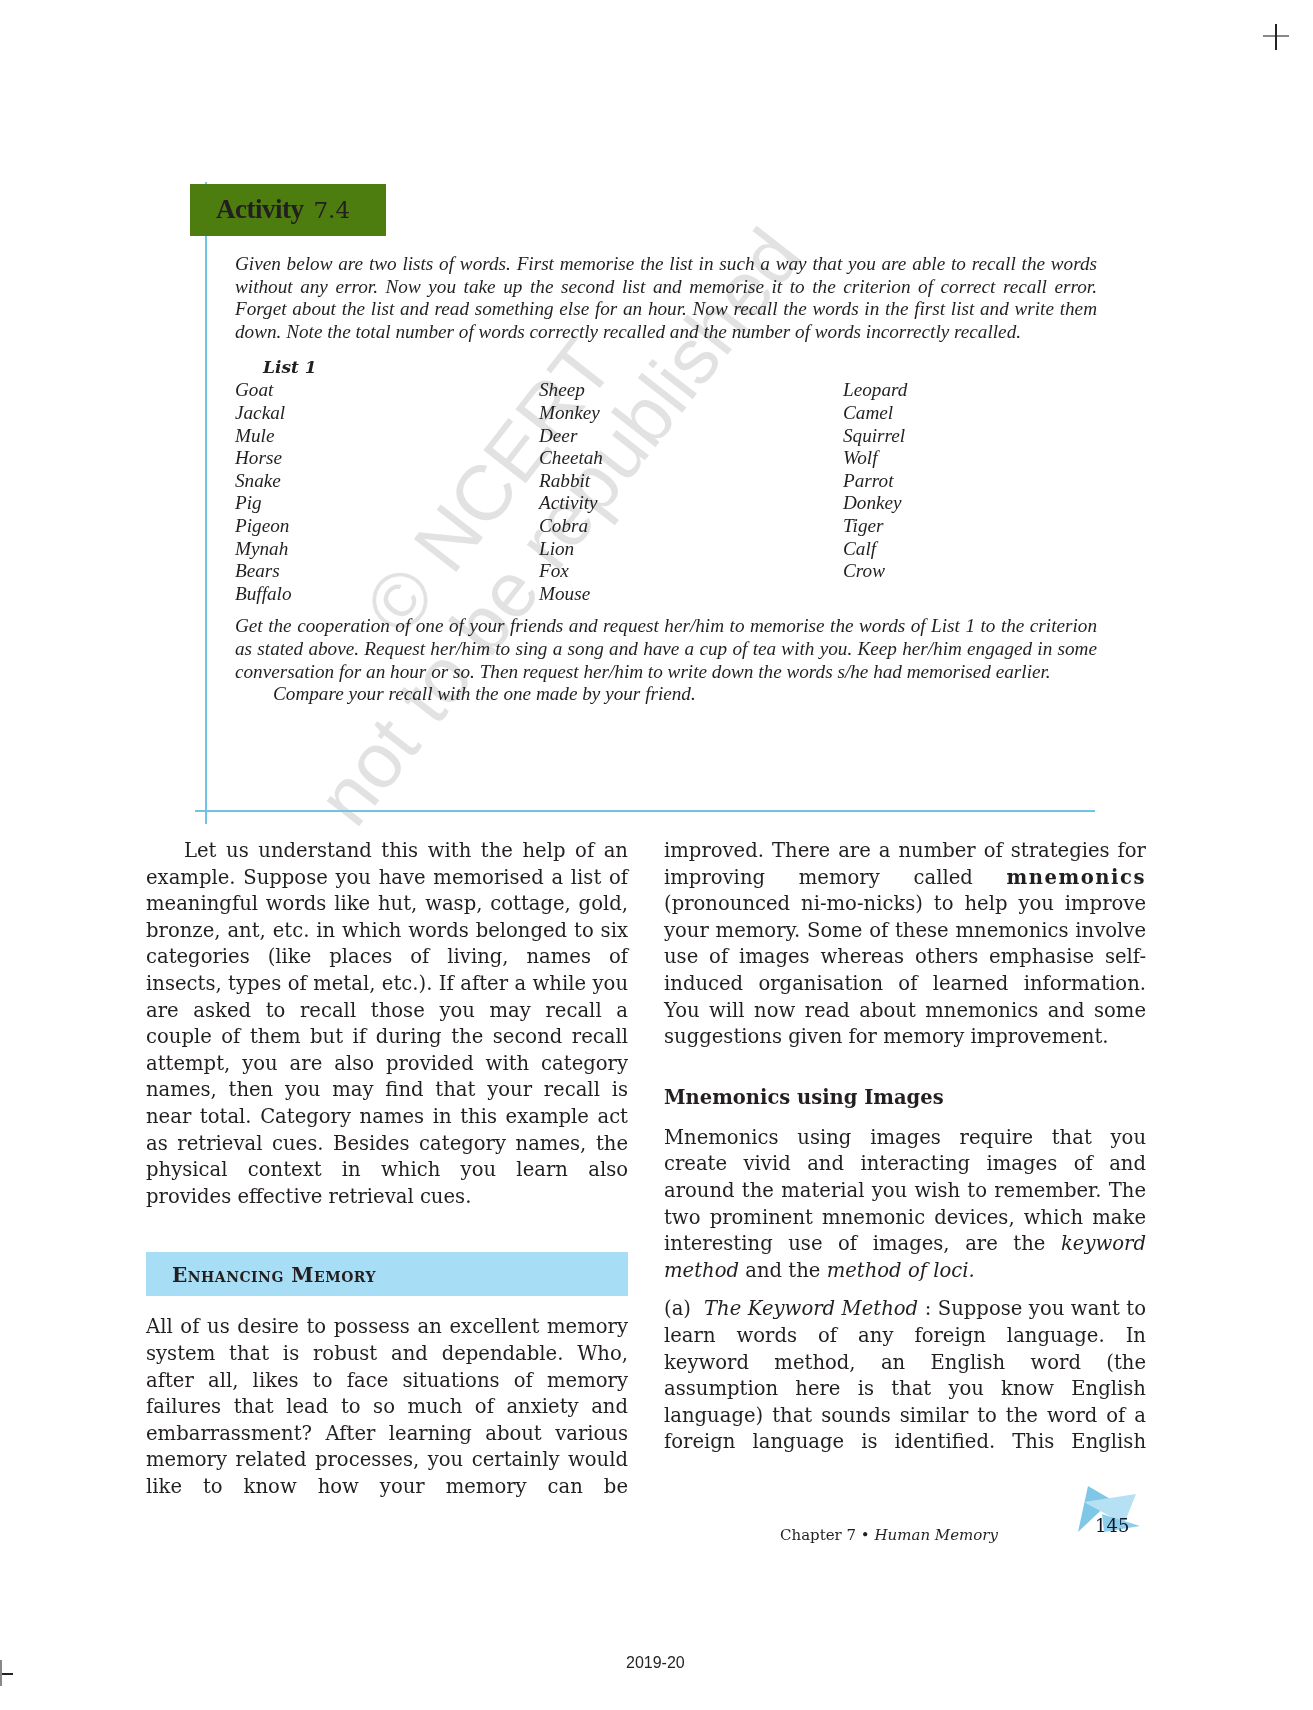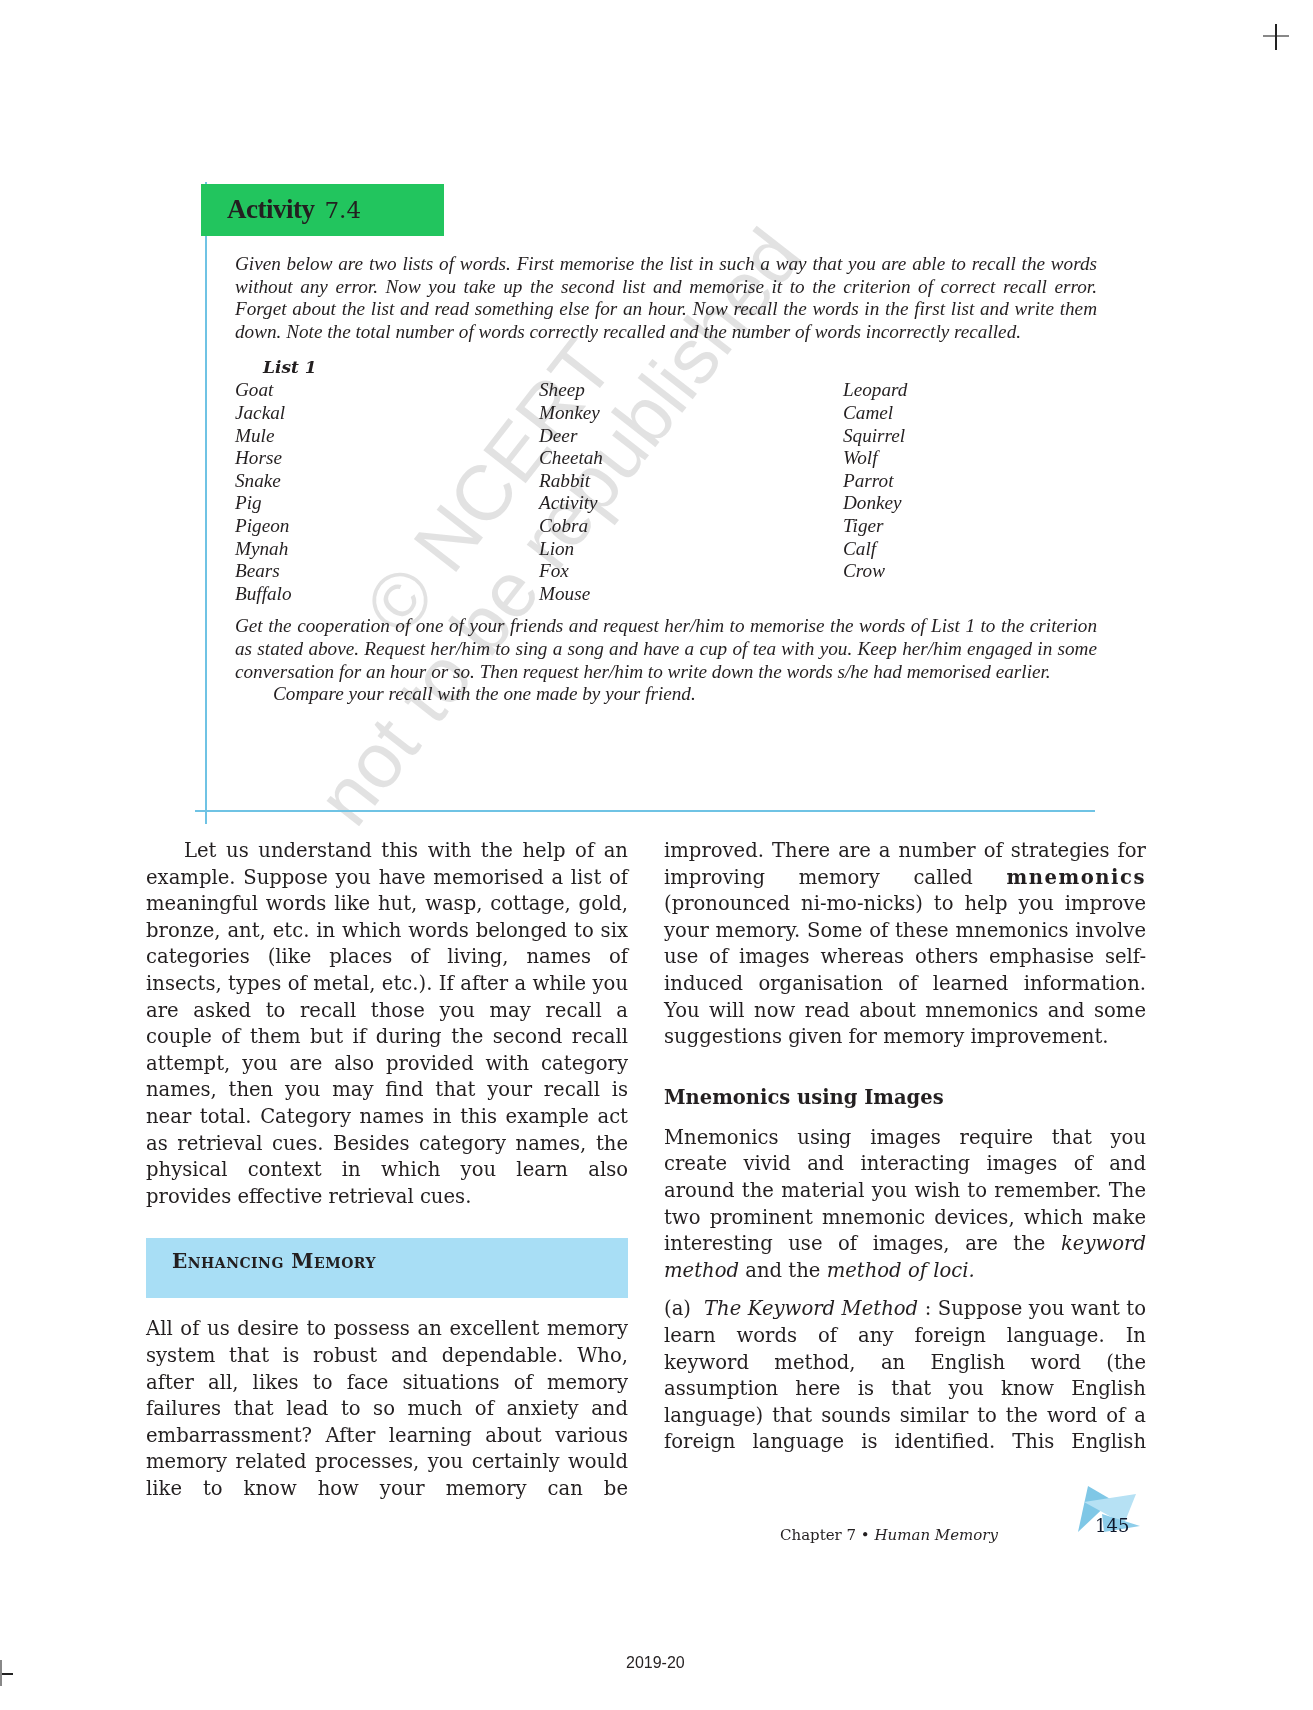--- a/index.html
+++ b/index.html
@@ -4,21 +4,21 @@
 <style>
   html, body { margin: 0; padding: 0; background: #ffffff; }
   body { width: 1313px; height: 1710px; position: relative; overflow: hidden;
          font-family: "DejaVu Serif", "Liberation Serif", serif; color: #231f20; }
 
   .crop-mark { position: absolute; background: #555; }
 
   
   .activity-rule-left { position: absolute; left: 205px; top: 182px; width: 2px; height: 642px; background: #6fc3e4; }
   .activity-rule-bottom { position: absolute; left: 195px; top: 810px; width: 900px; height: 2px; background: #6fc3e4; }
-  .activity-header { position: absolute; left: 201px; top: 184px; width: 196px; height: 52px; background: #22c55e; padding-left: 47px; }
+  .activity-header { position: absolute; left: 190px; top: 184px; width: 196px; height: 52px; background: #4d7c0f; }
   .activity-title { position: absolute; left: 26px; top: 10px; font-family: "DejaVu Serif", serif; font-size: 25px; color: #231f20; white-space: nowrap; }
   .activity-title .act-word { font-family: "Liberation Serif", serif; font-weight: bold; font-size: 27px; letter-spacing: -0.5px; }
   .activity-title .act-num { font-family: "DejaVu Serif", serif; font-size: 23px; margin-left: 10px; }
 
   .activity-body { position: absolute; left: 235px; top: 253px; width: 862px;
                    font-family: "Liberation Serif", serif; font-style: italic; font-size: 19.2px; line-height: 22.6px; color: #231f20; }
   .activity-body p { margin: 0; text-align: justify; font-style: italic; }
   .list-title { font-family: "DejaVu Serif", serif; font-style: italic; font-weight: bold; font-size: 17px; margin-top: 13px; line-height: 23px; margin-left: 28px; }
   .word-grid { display: grid; grid-template-columns: 304px 304px 200px; }
   .word-grid span { line-height: 22.6px; }
@@ -26,21 +26,21 @@
   .indent { text-indent: 38px; }
 
   
   .col { position: absolute; top: 838px; width: 482px; font-family: "DejaVu Serif", serif; font-size: 19.6px; line-height: 26.6px; color: #231f20; }
   .col p { margin: 0; text-align: justify; text-align-last: justify; }
   .col p.last-left { text-align-last: left; }
   .col-left { left: 146px; }
   .col-right { left: 664px; }
   .indent-first { text-indent: 38px; }
 
-  .section-band { background: #a8def5; height: 60px; margin: 28px 0 18px 0; position: relative; }
+  .section-band { background: #a8def5; height: 44px; margin: 42px 0 18px 0; position: relative; }
   .section-band span { position: absolute; left: 26px; top: 10px; font-family: "DejaVu Serif", serif; font-weight: bold; font-size: 20px; font-variant: small-caps; letter-spacing: 0.5px; color: #231f20; }
 
   .subhead { font-family: "DejaVu Serif", serif; font-weight: bold; font-size: 19.5px; margin: 34px 0 14px 0; line-height: 26px; }
   .kw { font-weight: bold; letter-spacing: 1.5px; }
   .it { font-style: italic; }
   .spacer-p { margin-top: 12px !important; }
 
   
   .footer-chapter { position: absolute; left: 780px; top: 1526px; font-family: "DejaVu Serif", serif; font-size: 15px; color: #231f20; white-space: nowrap; }
   .footer-chapter .it { font-style: italic; }

